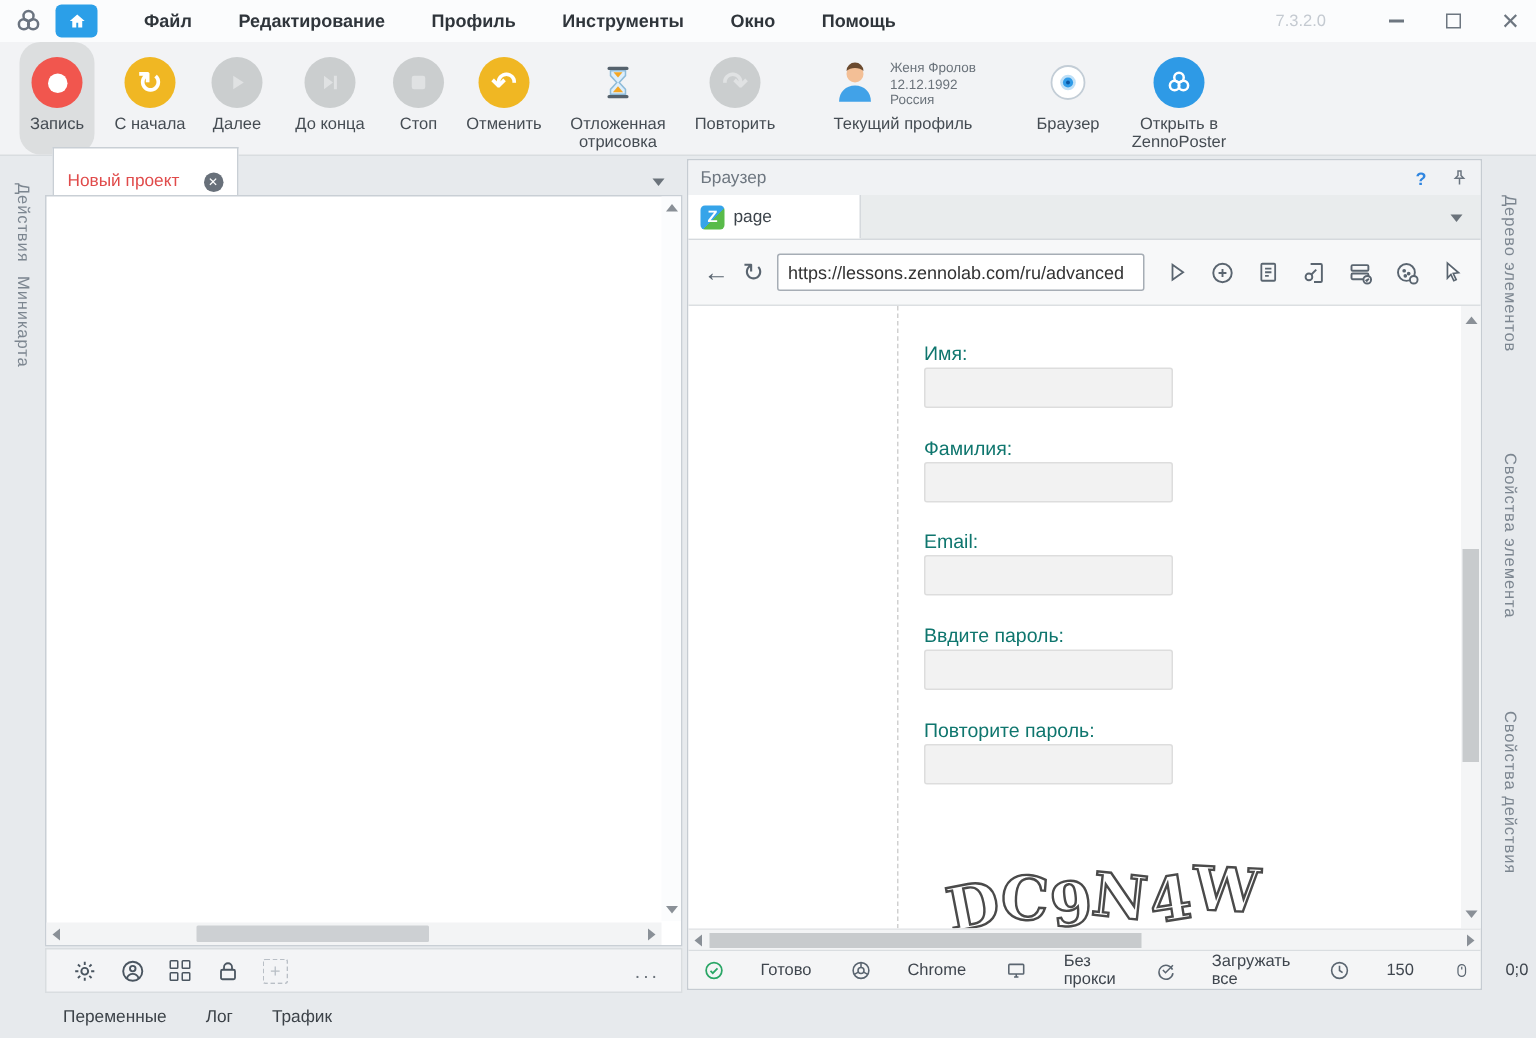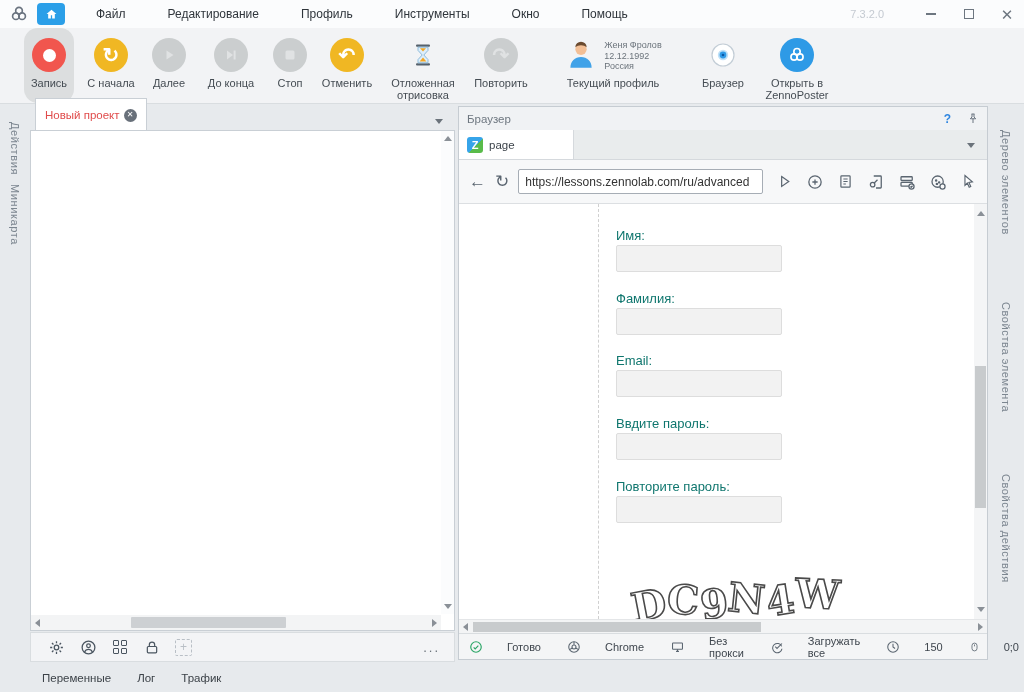--- a/index.html
+++ b/index.html
@@ -4,56 +4,56 @@
 <style>
   * { margin:0; padding:0; box-sizing:border-box; }
   html,body { width:1024px; height:692px; overflow:hidden; }
   body { font-family:"Liberation Sans", sans-serif; background:#e7eaed; color:#3c434a; }
   #app { position:relative; width:1024px; height:692px; background:#e7eaed; }
 
   
   .titlebar { position:absolute; left:0; top:0; width:1024px; height:28px; background:#fbfcfd; display:flex; align-items:center; }
   .logo { width:22px; height:22px; margin-left:8px; display:flex; align-items:center; justify-content:center; }
   .home-btn { width:28px; height:22px; margin-left:7px; background:#2b9fe8; border-radius:4px; display:flex; align-items:center; justify-content:center; }
-  .menu { display:flex; margin-left:18px; gap:16px; }
+  .menu { display:flex; margin-left:18px; gap:5px;font-weight:bold; }
   .menu-item { padding:0 13px; font-size:12px; color:#2f353b; line-height:28px; cursor:default; }
   .version { position:absolute; right:140px; top:0; line-height:28px; font-size:11px; color:#c4cad1; }
   .winbtns { position:absolute; right:10px; top:0; height:28px; display:flex; align-items:center; gap:24px; }
   .winbtn { color:#6d7680; display:flex; align-items:center; justify-content:center; width:14px; height:14px; font-size:13px; }
   .min-glyph { width:10px; height:2px; background:#6d7680; }
   .max-glyph { width:10px; height:10px; border:1.5px solid #6d7680; }
   .close-glyph { font-size:15px; line-height:1; color:#6d7680; }
 
   
   .toolbar { position:absolute; left:0; top:28px; width:1024px; height:76px; background:#f2f3f5; border-bottom:1px solid #d9dde0; display:flex; align-items:stretch; }
   .tb-cell { display:flex; flex-direction:column; align-items:center; justify-content:flex-start; padding-top:10px; }
   .tb-label { font-size:11px; color:#454c53; margin-top:5px; text-align:center; line-height:12px; }
   .circ { width:34px; height:34px; border-radius:50%; display:flex; align-items:center; justify-content:center; }
   .circ.red { background:#f1564e; }
   .circ.yellow { background:#f0b723; color:#fff; font-size:20px; font-weight:bold; }
   .circ.gray { background:#cbcecf; }
   .dot-white { width:13px; height:13px; border-radius:50%; background:#fff; }
   .glyph-dis { color:#e0e2e3; }
-  .cell-record { width:50px; background:#dcdedf; margin-left:24px;border-radius:14px; }
+  .cell-record { width:50px; background:#dcdedf; margin-left:13px;border-radius:14px; }
   .w58{width:58px} .w62{width:62px} .w66{width:66px} .w52{width:52px} .w90{width:90px} .w86{width:86px}
   .cell-profile { width:158px; }
   .profile-row { display:flex; align-items:flex-start; gap:6px; }
   .profile-info { font-size:9px; color:#6b737b; line-height:10.5px; padding-top:2px; text-align:left; }
   .tb-spacer { width:8px; }
 
   
   .vtext { writing-mode:vertical-rl; text-orientation:mixed; font-size:11px; color:#7c8690; letter-spacing:0.6px; cursor:default; }
   .left-strip { position:absolute; left:0; top:104px; width:30px; bottom:0; }
   .left-strip .vtext { position:absolute; left:9px; }
   .right-strip { position:absolute; left:988px; top:104px; width:36px; bottom:0; }
   .right-strip .vtext { position:absolute; left:12px; }
 
   
   .proj-tabstrip { position:absolute; left:30px; top:106px; width:425px; height:25px; display:flex; align-items:flex-end; }
-  .proj-tab { height:25px; background:#fff; border:1px solid #c9cfd5; border-bottom:none; display:flex; align-items:center; padding:16px 9px; gap:4px; margin-left:5px; }
+  .proj-tab { height:25px; background:#fff; border:1px solid #c9cfd5; border-bottom:none; display:flex; padding:16px 9px; gap:16px; margin-left:5px; }
   .proj-tab-title { font-size:11.5px; color:#e04b4b; }
   .tab-close { width:13px; height:13px; border-radius:50%; background:#68707a; color:#fff; font-size:8px; display:flex; align-items:center; justify-content:center; line-height:1; }
   .strip-caret { margin-left:auto; margin-right:12px; margin-bottom:7px; width:0; height:0; border-left:4px solid transparent; border-right:4px solid transparent; border-top:5px solid #6b737b; }
   .canvas-wrap { position:absolute; left:30px; top:130px; width:425px; height:501px; background:#fff; border:1px solid #c9cfd5; }
   .canvas-vscroll { position:absolute; right:0; top:0; width:13px; bottom:16px; background:#fbfcfd; }
   .canvas-hscroll { position:absolute; left:0; bottom:0; height:15px; right:13px; background:#f3f4f5; }
   .hthumb { position:absolute; left:100px; top:2px; width:155px; height:11px; background:#cdd0d3; border-radius:1px; }
   .arr { position:absolute; width:0; height:0; }
   .arr-up { border-left:4px solid transparent; border-right:4px solid transparent; border-bottom:5px solid #8a9097; }
   .arr-down { border-left:4px solid transparent; border-right:4px solid transparent; border-top:5px solid #8a9097; }

